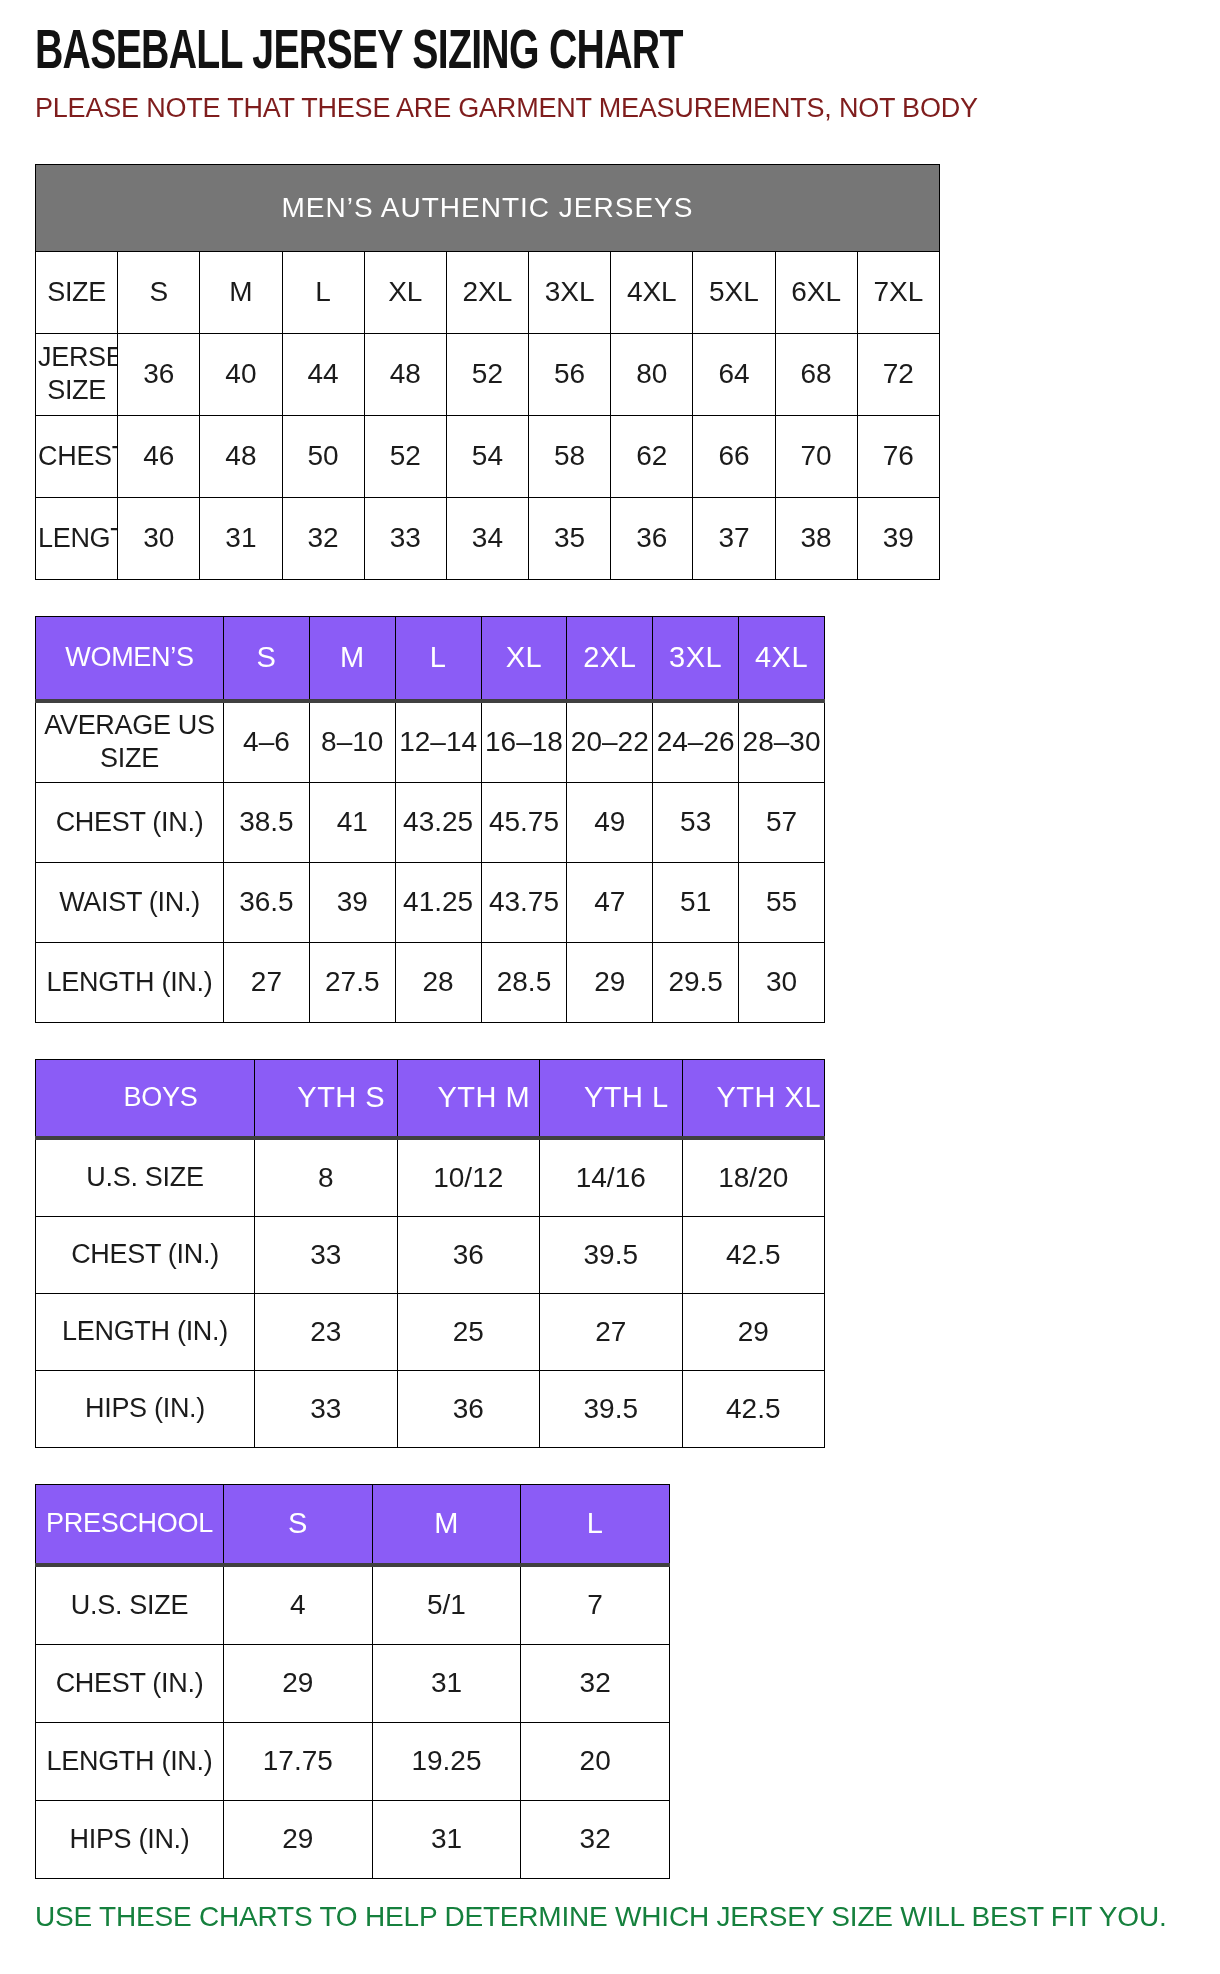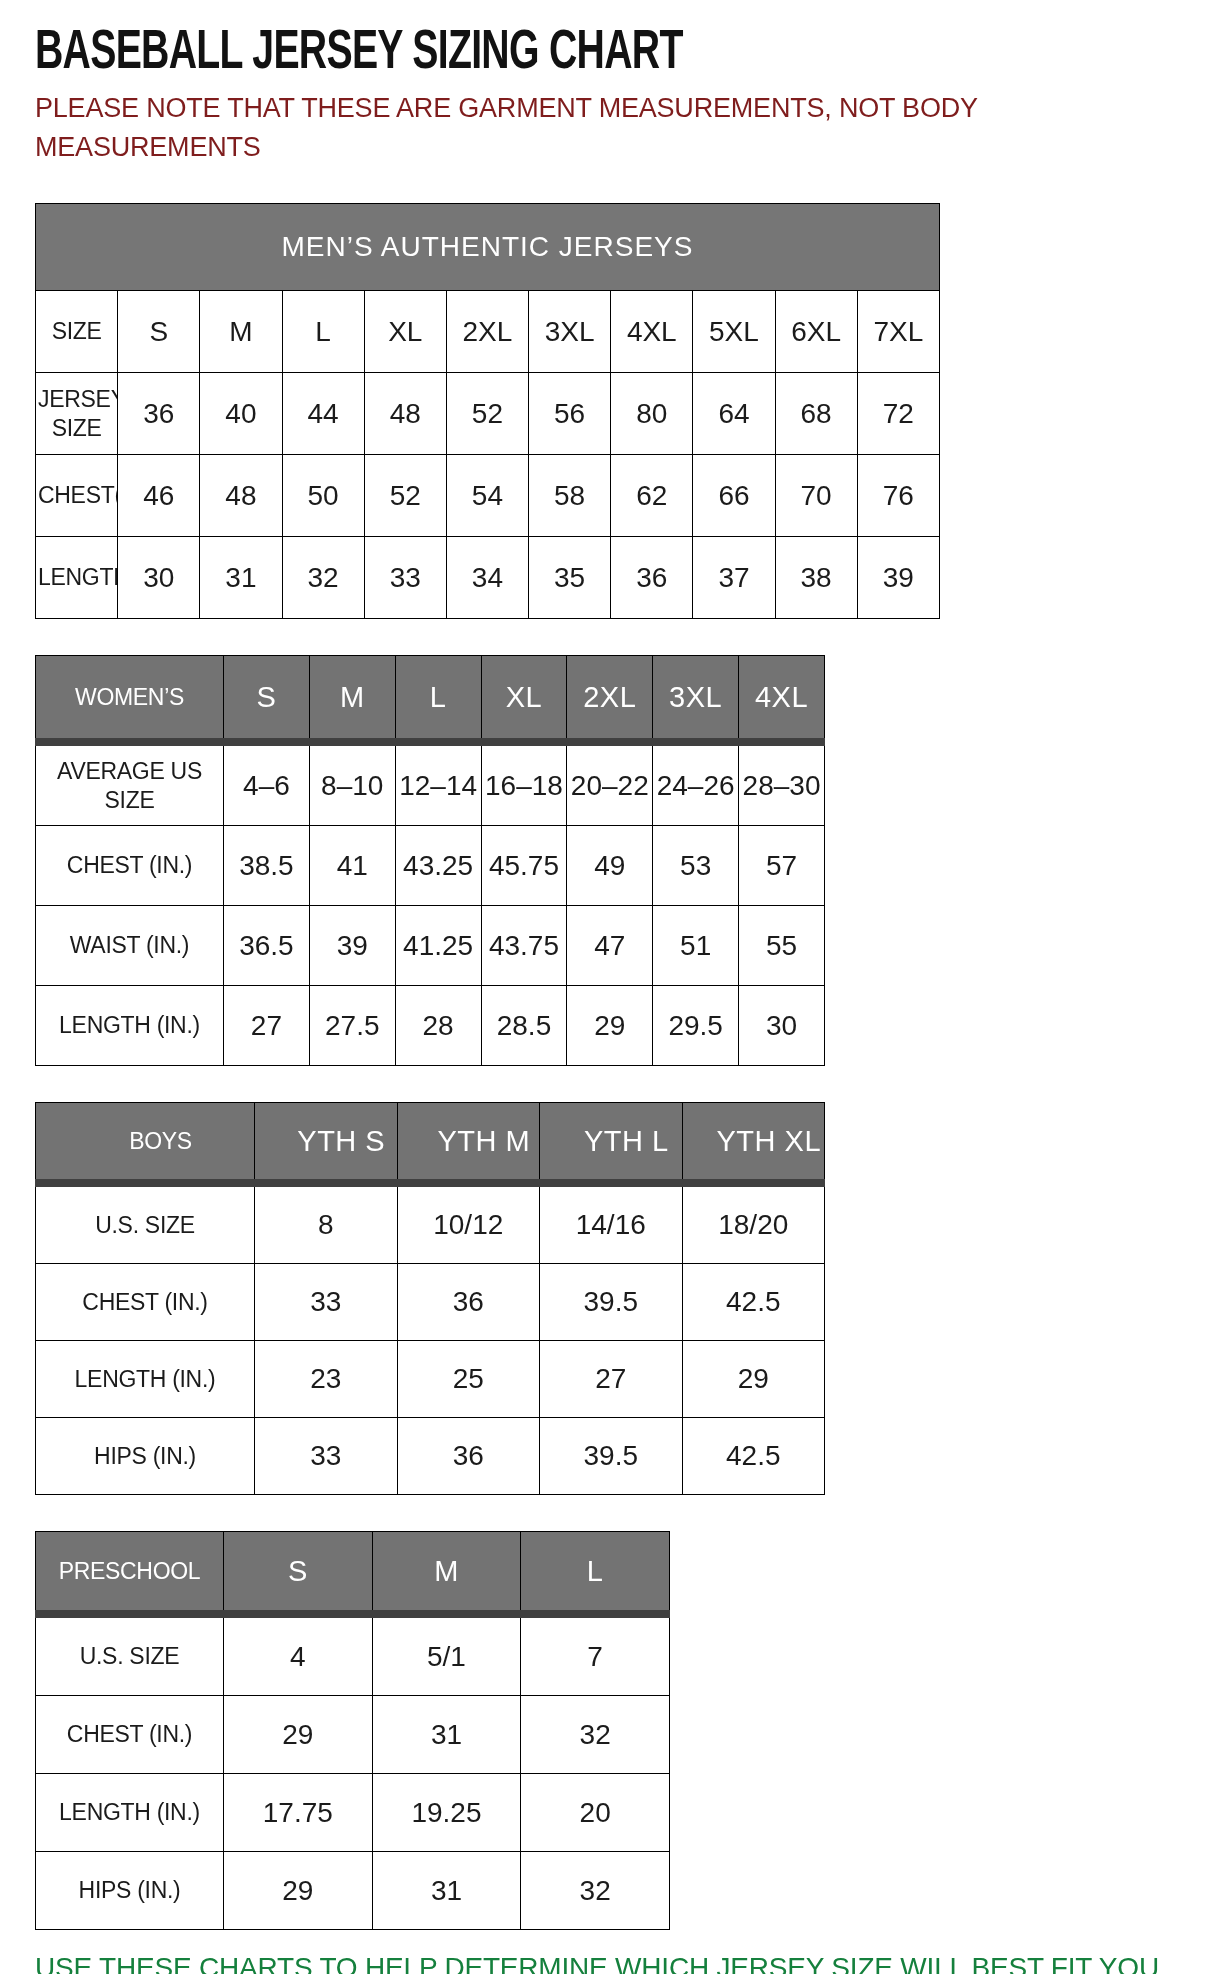--- a/index.html
+++ b/index.html
@@ -43,42 +43,42 @@
   .sizing-table th,
   .sizing-table td{
     border:1px solid #000;
     text-align:center;
     vertical-align:middle;
     font-weight:400;
     padding:0 2px;
     overflow:hidden;
   }
   .sizing-table td{font-size:28px;color:#1b1b1b;}
-  .sizing-table .label-cell{font-size:23px;letter-spacing:-0.3px;line-height:1.25;margin-top:36px;}
+  .sizing-table .label-cell{font-size:27px;letter-spacing:-0.3px;line-height:1.25;margin-top:36px;}
 
   
   .mens{width:905px;}
   .mens .label-cell{width:183px;}
   .mens td{height:81px;}
   .banner{
     background:#767676;
     color:#ffffff;
     font-size:28px;
     letter-spacing:1px;
     height:86px;
     border-bottom:2px solid #000;
   }
 
   
   .gray-row th{
-    background:#737373;
+    background:#8b5cf6;
     color:#ffffff;
     font-size:29px;
     letter-spacing:0.5px;
-    border-bottom:8px solid #404040;
+    border-bottom:4px solid #404040;
   }
 
   .womens{width:790px;}
   .womens .label-cell{width:183px;}
   .womens .gray-row th{height:82px;}
   .womens td{height:79px;}
 
   .boys{width:790px;}
   .boys .label-cell{width:183px;}
   .boys .gray-row th{height:76px;padding-left:33px;}
@@ -100,21 +100,20 @@
 </style>
 </head>
 <body>
 
 <div class="container">
 
   <h1 class="page-title">BASEBALL JERSEY SIZING CHART</h1>
 
   <div class="note">
     <div>PLEASE NOTE THAT THESE ARE GARMENT MEASUREMENTS, NOT BODY</div>
-    <div>MEASUREMENTS</div>
   </div>
 
   <table class="sizing-table mens">
     <thead>
       <tr>
         <th class="banner" colspan="11">MEN’S AUTHENTIC JERSEYS</th>
       </tr>
     </thead>
     <tbody>
         <tr>

